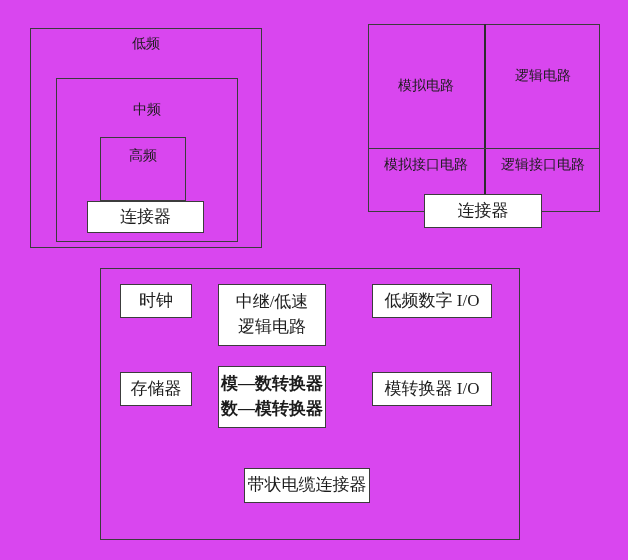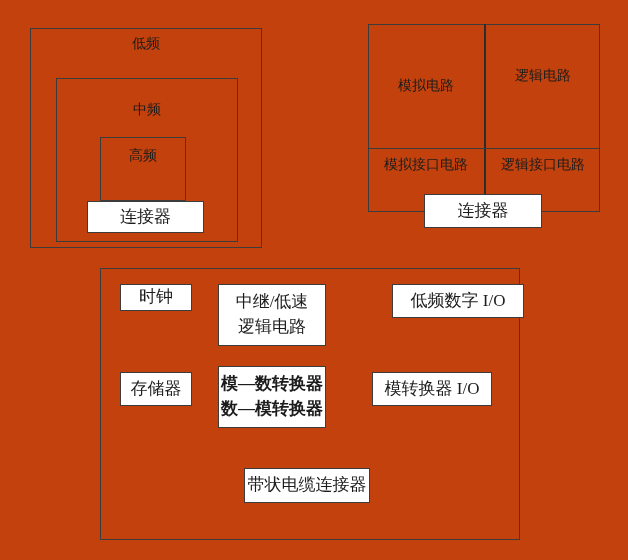--- a/index.html
+++ b/index.html
@@ -4,21 +4,21 @@
 <style>
   * { margin: 0; padding: 0; box-sizing: border-box; }
   html, body { background: #ffffff; }
   body {
     width: 628px; height: 560px;
     font-family: "Liberation Serif", "DejaVu Serif", serif;
     color: #1c1c1c;
     position: relative;
     overflow: hidden;
   }
-  .canvas { position: relative; width: 628px; height: 560px; background: #c2410c; }
+  .canvas { position: relative; width: 628px; height: 560px; background: #d946ef; }
 
   .rect {
     position: absolute;
     border: 1px solid #3c3c3c;
     background: transparent;
   }
   .box {
     position: absolute;
     border: 1px solid #3c3c3c;
     background: #ffffff;
@@ -74,26 +74,26 @@
 
   <div class="label" style="left:368px; top:76px; width:116px;">模拟电路</div>
   <div class="label" style="left:486px; top:66px; width:114px;">逻辑电路</div>
   <div class="label" style="left:368px; top:155px; width:116px;">模拟接口电路</div>
   <div class="label" style="left:486px; top:155px; width:114px;">逻辑接口电路</div>
 
   <div class="box" style="left:424px; top:194px; width:118px; height:34px;">连接器</div>
 
   <div class="rect" style="left:100px; top:268px; width:420px; height:272px;"></div>
 
-  <div class="box" style="left:120px; top:284px; width:72px; height:27px;">时钟</div>
+  <div class="box" style="left:120px; top:284px; width:72px; height:34px;">时钟</div>
 
   <div class="box" style="left:218px; top:284px; width:108px; height:62px;">中继/低速
 逻辑电路</div>
 
-  <div class="box" style="left:392px; top:284px; width:132px; height:34px;">低频数字 I/O</div>
+  <div class="box" style="left:372px; top:284px; width:120px; height:34px;">低频数字 I/O</div>
 
   <div class="box" style="left:120px; top:372px; width:72px; height:34px;">存储器</div>
 
   <div class="box" style="left:218px; top:366px; width:108px; height:62px;font-weight:bold;">模—数转换器
 数—模转换器</div>
 
   <div class="box" style="left:372px; top:372px; width:120px; height:34px;">模转换器 I/O</div>
 
   <div class="box" style="left:244px; top:468px; width:126px; height:35px;">带状电缆连接器</div>
 

